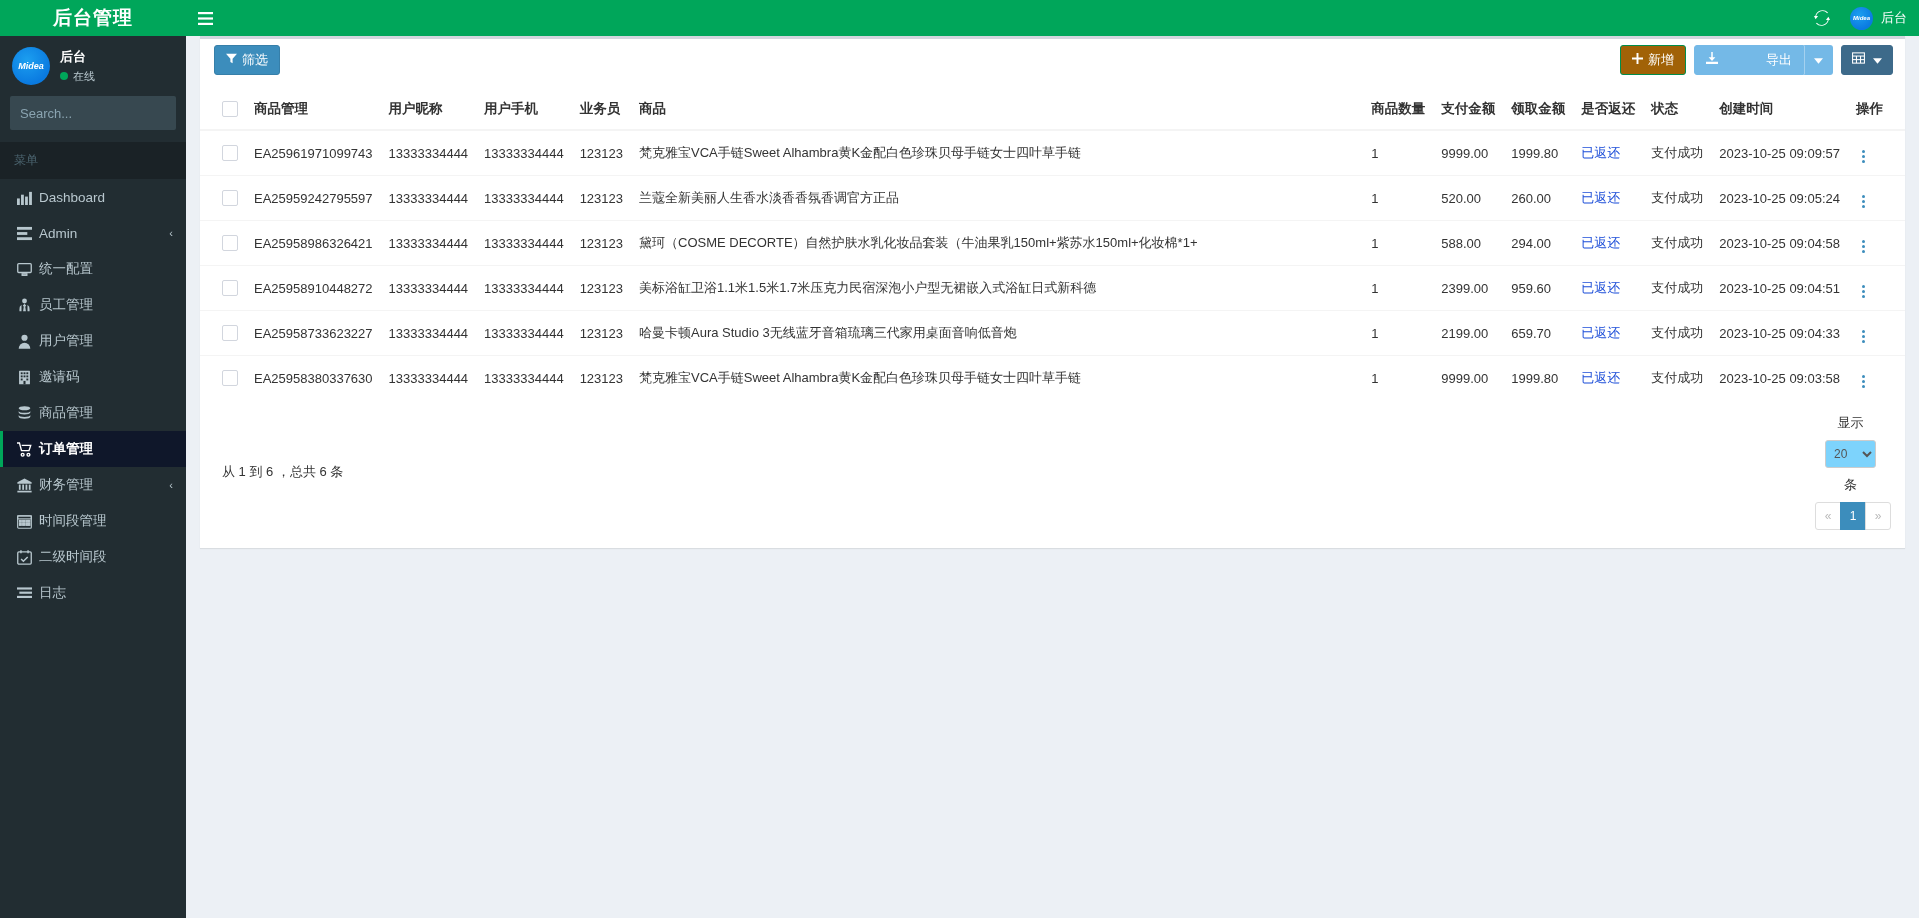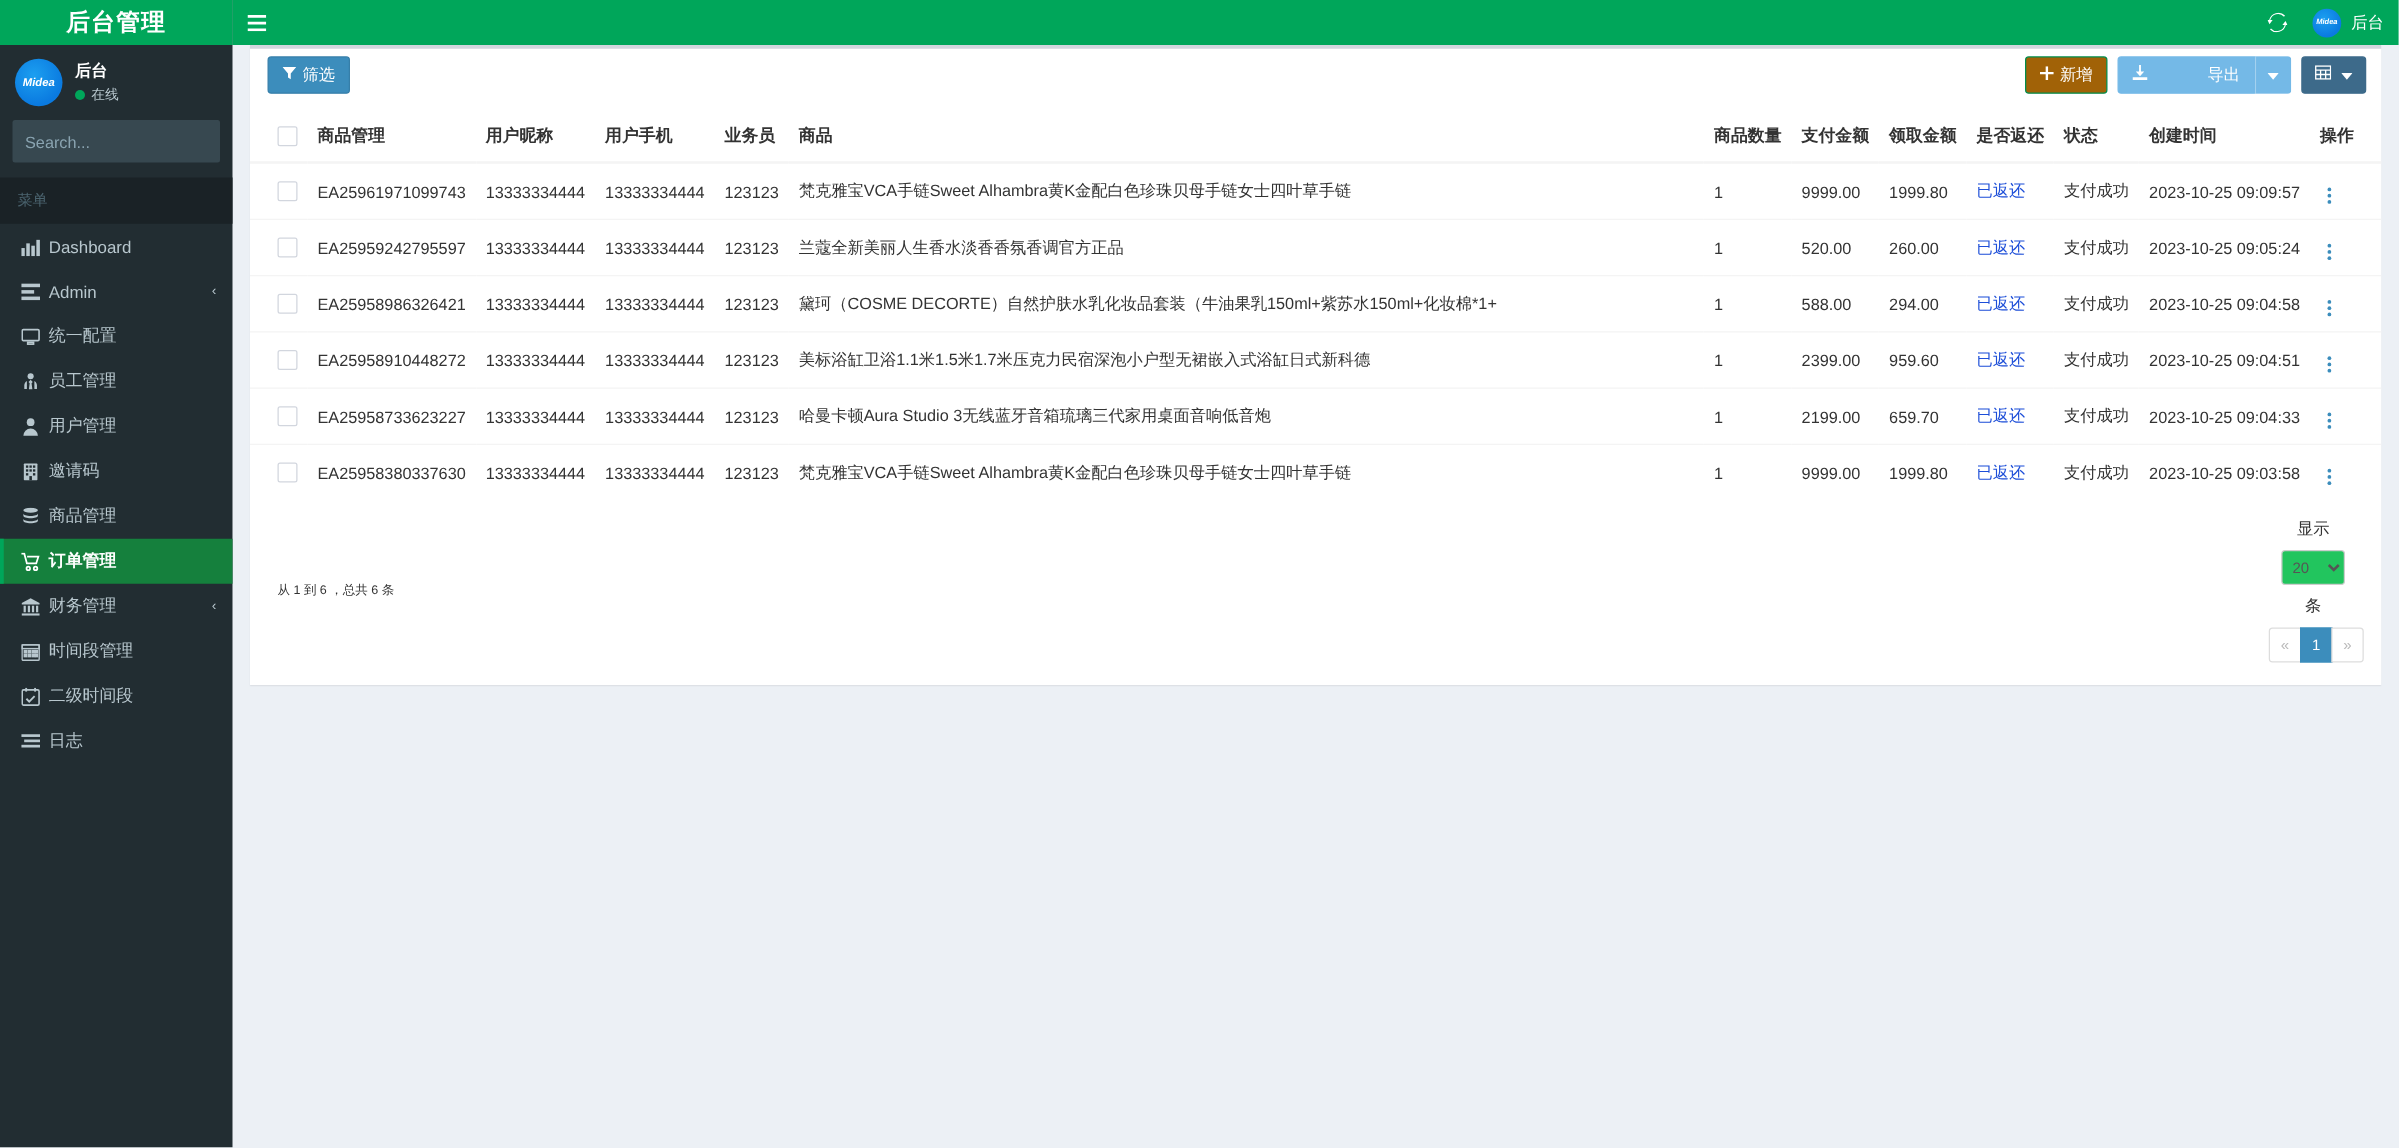--- a/index.html
+++ b/index.html
@@ -64,21 +64,21 @@
   }
   .menu { list-style: none; margin: 0; padding: 0; }
   .menu li { position: relative; }
   .menu a {
     display: flex; align-items: center;
     height: 36px; padding: 0 5px 0 14px;
     color: #b8c7ce; text-decoration: none; font-size: 13.5px;
     border-left: 3px solid transparent;
   }
   .menu li.active > a {
-    background: #15803d; color: #fff;
+    background: #0f172a; color: #fff;
     border-left-color: #00a65a; font-weight: bold;
   }
   .menu .mi { width: 22px; display: inline-flex; align-items: center; justify-content: flex-start; flex-shrink:0; }
   .menu .mi svg { display:block; }
   .menu .label { flex: 1; }
   .menu .caret { color: #b8c7ce; font-size: 11px; padding-right: 8px; }
 
   
   .main { flex: 1; display: flex; flex-direction: column; height: 918px; position: relative; }
   .topbar {
@@ -161,25 +161,25 @@
     display: inline-flex; flex-direction: column; gap: 2px; cursor: pointer;
     padding: 2px 6px;
   }
   .dots i { width: 3px; height: 3px; background: #3c8dbc; border-radius: 50%; display:block; }
 
   
   .box-footer {
     display: flex; align-items: center; justify-content: space-between;
     padding: 14px 14px 18px 14px;
   }
-  .pg-info { font-size: 10px; color: #333; padding-left: 8px;}
+  .pg-info { font-size: 13px; color: #333; padding-left: 8px;}
   .pg-right { display: flex; align-items: center; gap: 8px; font-size: 13px; color: #333; flex-direction: column; }
   .pg-select {
     height: 28px; border: 1px solid #ccc; border-radius: 3px;
-    font-size: 12px; padding: 2px 4px; background: #22c55e; color:#555;
+    font-size: 12px; padding: 2px 4px; background: #7dd3fc; color:#555;
     font-family: inherit;
   }
   .pager { display: inline-flex; margin-left: 6px; }
   .pager span, .pager a {
     min-width: 26px; height: 28px; display:flex; align-items:center; justify-content:center;
     border: 1px solid #ddd; margin-left: -1px; color: #3c8dbc;
     font-size: 12px; background: #fff; text-decoration: none; cursor: pointer;
     padding: 0 8px;
   }
   .pager .disabled { color: #bbb; cursor: default; }

